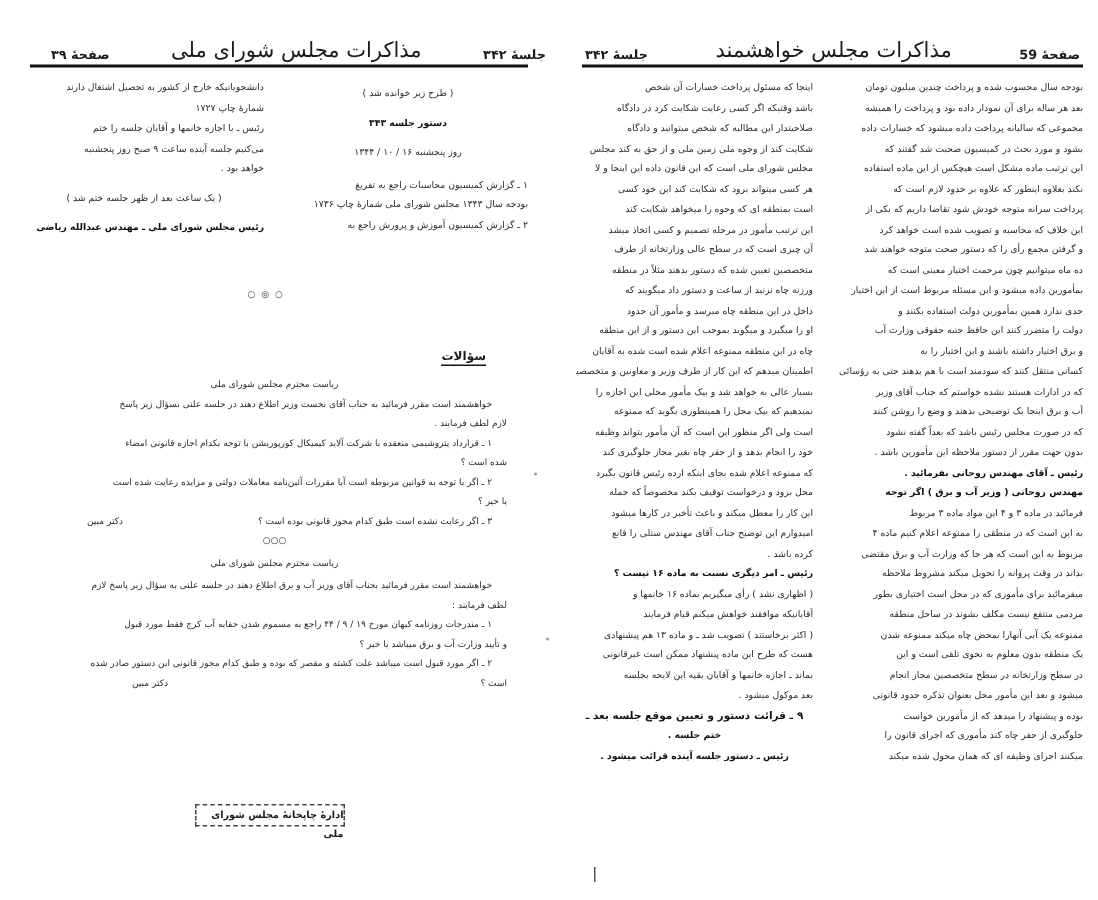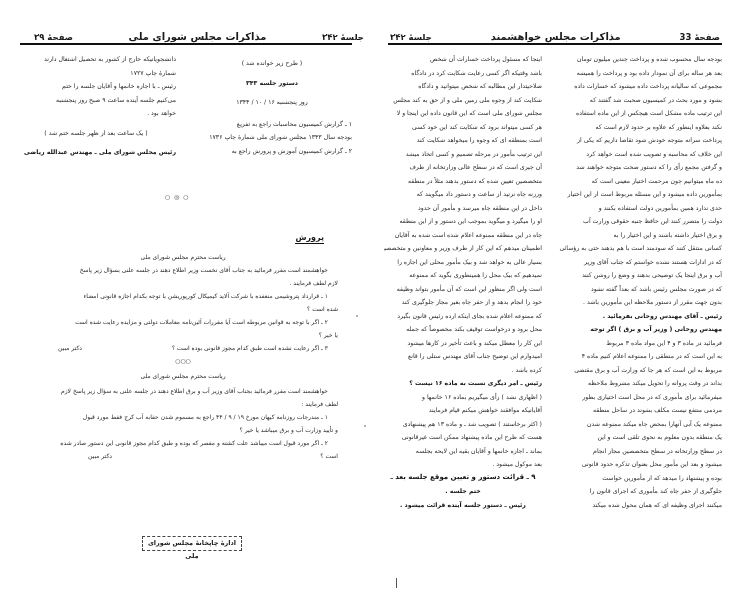--- a/index.html
+++ b/index.html
@@ -5,41 +5,41 @@
   * { box-sizing: border-box; margin: 0; padding: 0; }
   html, body { width: 732px; height: 600px; background: #ffffff; overflow: hidden; }
   body { position: relative; font-family: "DejaVu Sans", sans-serif; color: #1a1a1a; }
   .page { position: absolute; top: 0; height: 600px; direction: rtl; }
   .page-left { left: 0; width: 366px; }
   .page-right { left: 366px; width: 366px; }
 
   .header { position: absolute; top: 28px; height: 14px; display: flex; justify-content: space-between; align-items: flex-end; font-size: 8.5px; font-weight: bold; }
   .page-left .header { left: 34px; width: 330px; }
   .page-right .header { left: 24px; width: 330px; }
-  .header .title { font-weight: bold; font-size: 10px; }
+  .header .title { font-weight: normal; font-size: 14px; }
   .header-rule { position: absolute; top: 43px; height: 2px; background: #111; }
   .page-left .header-rule { left: 20px; width: 332px; }
   .page-right .header-rule { left: 22px; width: 334px; }
 
   .col { position: absolute; font-size: 6.2px; line-height: 13.5px; text-align: justify; text-align-last: right; color: #2a2a2a; }
   .col .line { display: block; white-space: nowrap; overflow: hidden; }
   .bold { font-weight: bold; color: #111; }
   .center { text-align: center !important; text-align-last: center !important; }
 
   
   .lp-right-col { top: 52px; right: 14px; width: 160px; }
   .lp-left-col { top: 52px; right: 190px; width: 160px; }
 
   .ornament { position: absolute; top: 193px; left: 165px; font-size: 6px; letter-spacing: 1px; color: #333; direction: ltr; }
   .section-heading { position: absolute; top: 233px; right: 42px; font-size: 8px; font-weight: bold; border-bottom: 1.5px solid #111; padding-bottom: 1px; }
   .full-text { position: absolute; right: 28px; width: 310px; font-size: 6px; line-height: 13px; color: #2a2a2a; }
   .full-text .line { display: block; white-space: nowrap; }
   .full-text .indent { padding-right: 10px; }
 
-  .stamp { position: absolute; top: 536px; left: 142px; width: 100px; height: 15px; border: 1px dashed #444; font-size: 6.5px; font-weight: bold; text-align: center; line-height: 13px; direction: rtl; }
+  .stamp { position: absolute; top: 536px; left: 130px; width: 100px; height: 15px; border: 1px dashed #444; font-size: 6.5px; font-weight: bold; line-height: 13px; direction: rtl; }
 
   
   .rp-right-col { top: 52px; right: 10px; width: 168px; }
   .rp-left-col { top: 52px; right: 190px; width: 158px; }
 
   .gutter-mark { position: absolute; left: 396px; top: 578px; width: 1px; height: 10px; background: #555; }
   .scan-dots { position: absolute; width: 2px; height: 2px; background: #999; border-radius: 1px; }
 </style>
 </head>
 <body>
@@ -66,21 +66,21 @@
     <span class="line">شمارهٔ چاپ ۱۷۲۷</span>
     <span class="line">رئیس ـ با اجازه خانمها و آقایان جلسه را ختم</span>
     <span class="line">می‌کنیم جلسه آینده ساعت ۹ صبح روز پنجشنبه</span>
     <span class="line">خواهد بود .</span>
     <span class="line center" style="margin-top:6px">( یک ساعت بعد از ظهر جلسه ختم شد )</span>
     <span class="line bold" style="margin-top:6px">رئیس مجلس شورای ملی ـ مهندس عبدالله ریاضی</span>
   </div>
 
   <div class="ornament">○ ◎ ○</div>
 
-  <div class="section-heading">پرورش</div>
+  <div class="section-heading">سؤالات</div>
 
   <div class="full-text" style="top:250px">
     <span class="line center">ریاست محترم مجلس شورای ملی</span>
     <span class="line indent">خواهشمند است مقرر فرمائید به جناب آقای نخست وزیر اطلاع دهند در جلسه علنی بسؤال زیر پاسخ</span>
     <span class="line">لازم لطف فرمایند .</span>
     <span class="line indent">۱ ـ قرارداد پتروشیمی منعقده با شرکت آلاید کیمیکال کورپوریشن با توجه بکدام اجازه قانونی امضاء</span>
     <span class="line">شده است ؟</span>
     <span class="line indent">۲ ـ اگر با توجه به قوانین مربوطه است آیا مقررات آئین‌نامه معاملات دولتی و مزایده رعایت شده است</span>
     <span class="line">یا خیر ؟</span>
     <span class="line indent" style="position:relative">
@@ -98,21 +98,21 @@
       <span>است ؟</span>
       <span style="position:absolute; left:60px">دکتر مبین</span>
     </span>
   </div>
 
   <div class="stamp">ادارهٔ چاپخانهٔ مجلس شورای ملی</div>
 </div>
 
 <div class="page page-right">
   <div class="header">
-    <span style="order:1">صفحهٔ 33</span>
+    <span style="order:1">صفحهٔ 59</span>
     <span class="title" style="order:2">مذاکرات مجلس خواهشمند</span>
     <span style="order:3">جلسهٔ ۳۴۲</span>
   </div>
   <div class="header-rule"></div>
 
   <div class="col rp-right-col" id="rp-right">
       <span class="line">بودجه سال محسوب شده و پرداخت چندین میلیون تومان</span>
       <span class="line">بعد هر ساله برای آن نمودار داده بود و پرداخت را همیشه</span>
       <span class="line">مجموعی که سالیانه پرداخت داده میشود که خسارات داده</span>
       <span class="line">بشود و مورد بحث در کمیسیون صحبت شد گفتند که</span>

